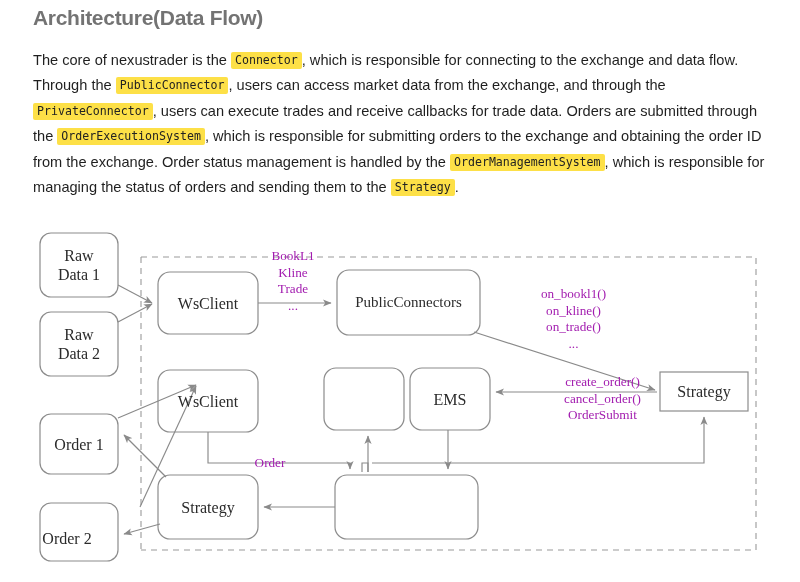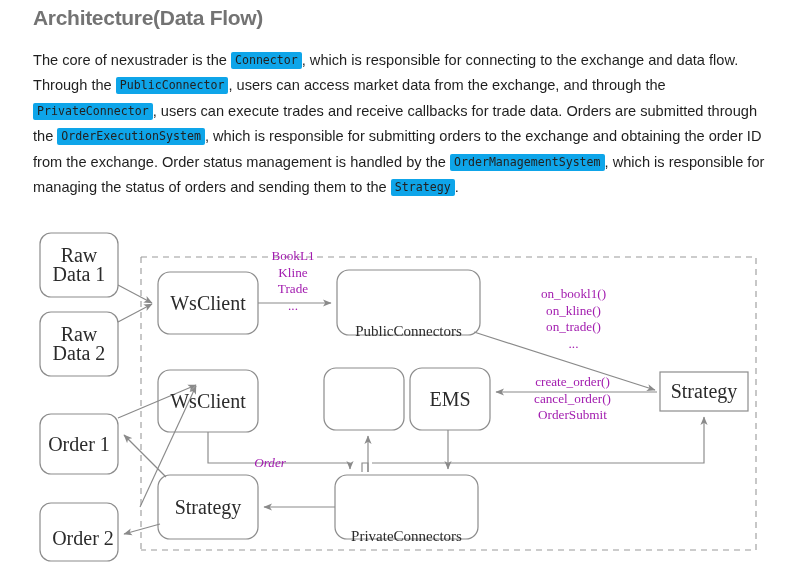--- a/index.html
+++ b/index.html
@@ -34,21 +34,21 @@
     width: 735px;
     font-size: 14.6px;
     line-height: 25.4px;
     color: #1f1f1f;
     text-align: left;
     font-family: "Liberation Sans", sans-serif;
   }
   #intro-paragraph code {
     font-family: "DejaVu Sans Mono", monospace;
     font-size: 11.6px;
-    background: #0ea5e9;
+    background: #fde047;
     border-radius: 2px;
     padding: 1px 4px 2px 4px;
     color: #222222;
     white-space: nowrap;
     vertical-align: 1px;
   }
 
   
   #diagram {
     position: absolute;
@@ -64,28 +64,27 @@
     width: 800px;
     height: 360px;
   }
   .node-label {
     position: absolute;
     display: flex;
     align-items: center;
     justify-content: center;
     text-align: center;
     font-family: "Liberation Serif", serif;
-    font-size: 20px;
+    font-size: 16px;
     color: #2b2b2b;
     line-height: 19px;
     pointer-events: none;
   }
   .node-label.small {
     font-size: 15px;
-    margin-top: 29px;
   }
   .edge-label {
     position: absolute;
     font-family: "Liberation Serif", serif;
     font-size: 13.2px;
     color: #a21caf;
     line-height: 16.5px;
     text-align: center;
     white-space: pre-line;
     pointer-events: none;
@@ -157,35 +156,34 @@
 
       <path d="M335,285 L264,285" marker-end="url(#arw)"></path>
 
       <path d="M372,241 L704,241 L704,195" marker-end="url(#arw)"></path>
     </g>
   </svg>
 
   <div class="node-label" style="left:40px;  top:11px;  width:78px;  height:64px;">Raw<br>Data 1</div>
   <div class="node-label" style="left:40px;  top:90px;  width:78px;  height:64px;">Raw<br>Data 2</div>
   <div class="node-label" style="left:40px;  top:192px; width:78px;  height:60px;border-radius:27px;">Order 1</div>
-  <div class="node-label" style="left:44px;  top:281px; width:78px;  height:70px;">Order 2</div>
+  <div class="node-label" style="left:28px;  top:281px; width:78px;  height:70px;">Order 2</div>
   <div class="node-label" style="left:158px; top:50px;  width:100px; height:62px;">WsClient</div>
   <div class="node-label" style="left:158px; top:148px; width:100px; height:62px;">WsClient</div>
   <div class="node-label" style="left:158px; top:253px; width:100px; height:64px;">Strategy</div>
   <div class="node-label small" style="left:337px; top:48px;  width:143px; height:65px;">PublicConnectors</div>
-  <div class="node-label small" style="left:335px; top:253px; width:143px; height:64px;">PrivateConnectors</div>
   <div class="node-label" style="left:410px; top:146px; width:80px;  height:62px;border-radius:26px;">EMS</div>
   <div class="node-label" style="left:660px; top:150px; width:88px;  height:39px;">Strategy</div>
 
   <div class="edge-label" style="left:252px; top:26px;  width:82px;">BookL1
 Kline
 Trade
 ...</div>
   <div class="edge-label" style="left:505px; top:64px;  width:137px;">on_bookl1()
 on_kline()
 on_trade()
 ...</div>
-  <div class="edge-label" style="left:504px; top:152px; width:137px;">create_order()
+  <div class="edge-label" style="left:534px; top:152px; width:137px;">create_order()
 cancel_order()
 OrderSubmit</div>
-  <div class="edge-label single" style="left:237px; top:234px; width:66px;font-style:italic;">Order</div>
+  <div class="edge-label single" style="left:237px; top:234px; width:66px;">Order</div>
 
 </div>
 
 </body></html>

